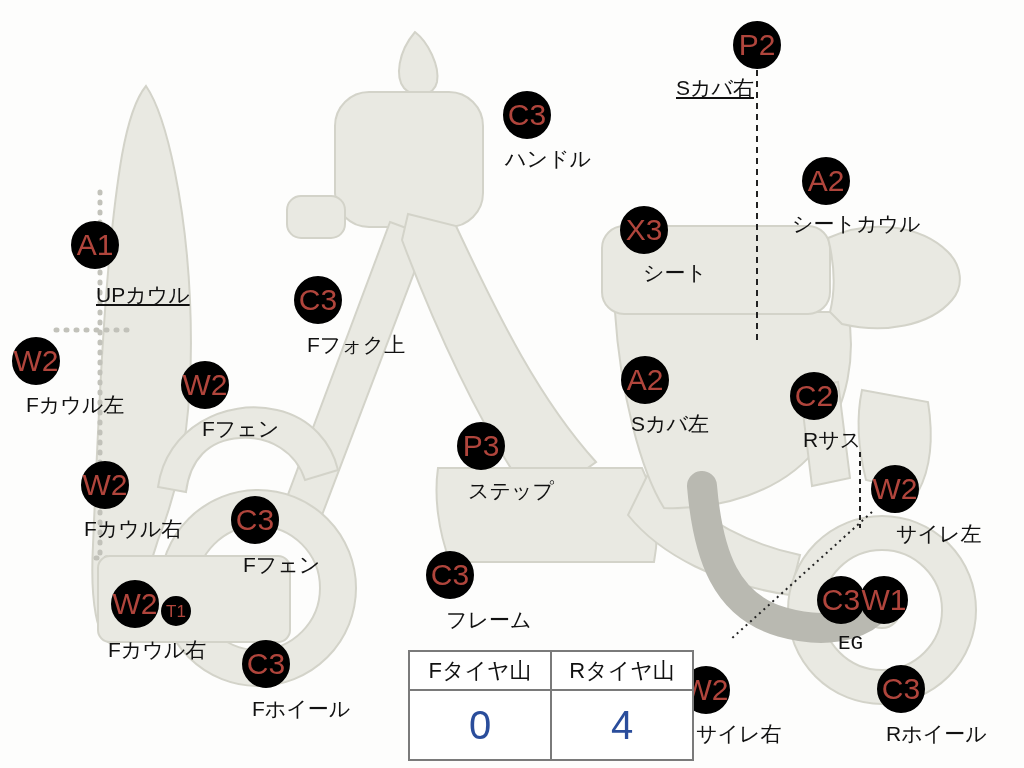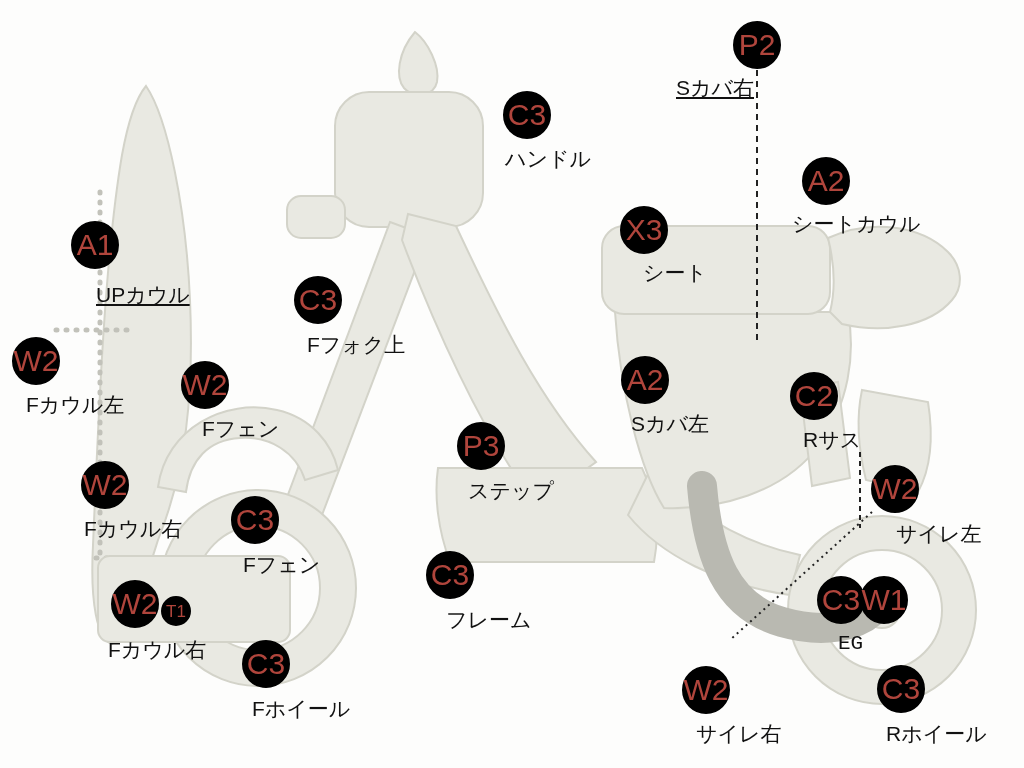--- a/index.html
+++ b/index.html
@@ -137,14 +137,28 @@
       <div class="code-circle" style="left: 860px; top: 576px; width: 48px; height: 48px;">W1</div>
       <div class="part-label" style="left: 838px; top: 632px; font-family: Liberation Mono, monospace;">EG</div>
       <div class="code-circle" style="left: 242px; top: 640px; width: 48px; height: 48px;">C3</div>
       <div class="part-label" style="left: 252px; top: 697px;">Fホイール</div>
       <div class="code-circle" style="left: 682px; top: 666px; width: 48px; height: 48px;">W2</div>
       <div class="part-label" style="left: 696px; top: 722px;">サイレ右</div>
       <div class="code-circle" style="left: 877px; top: 665px; width: 48px; height: 48px;">C3</div>
       <div class="part-label" style="left: 886px; top: 722px;">Rホイール</div>
     </div>
 
+  <table class="tire-table">
+    <thead>
+      <tr>
+        <th>Fタイヤ山</th>
+        <th>Rタイヤ山</th>
+      </tr>
+    </thead>
+    <tbody>
+      <tr>
+        <td>0</td>
+        <td>4</td>
+      </tr>
+    </tbody>
+  </table>
 
 </div>
 
 </body></html>

